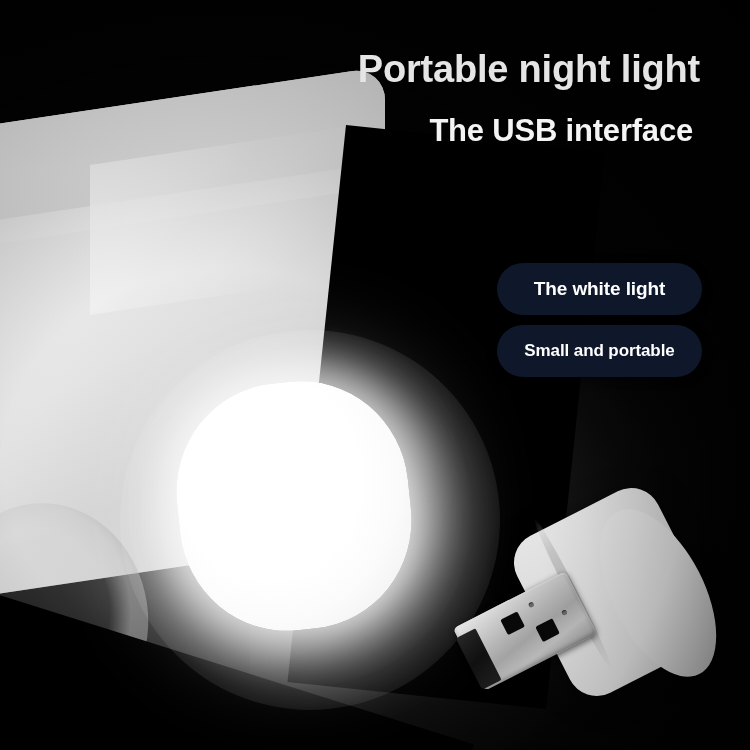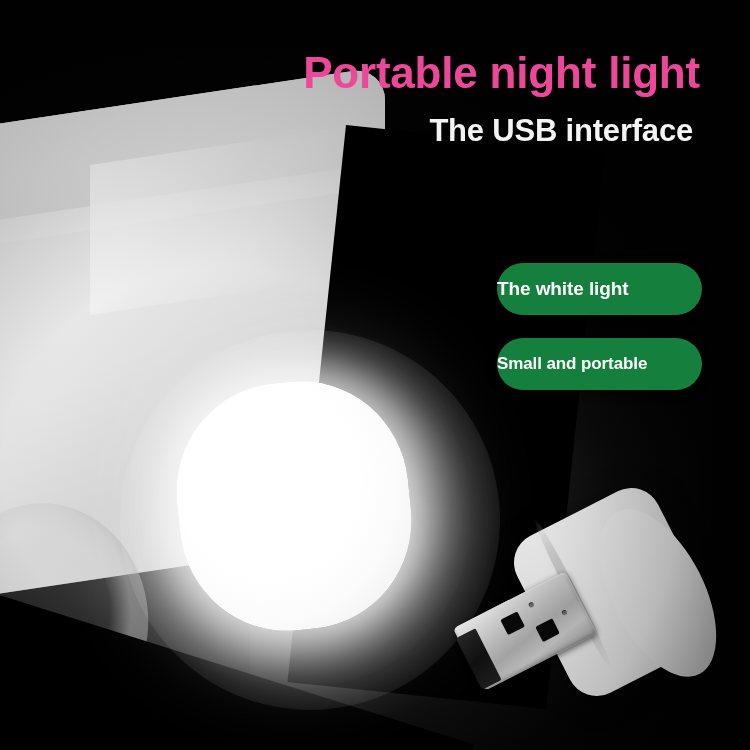--- a/index.html
+++ b/index.html
@@ -82,47 +82,47 @@
   .headline {
     position: absolute;
     font-weight: bold;
     letter-spacing: -0.2px;
     white-space: nowrap;
     text-align: right;
   }
   #title-main {
     right: 50px;
     top: 48px;
-    font-size: 44px;
-    color: #ec4899;
+    font-size: 38px;
+    color: #e5e5e5;
   }
   #title-sub {
     right: 57px;
     top: 113px;
     font-size: 31px;
     color: #f4f4f4;
     margin-left: 48px;
   }
 
   
   .pill-group {
     position: absolute;
     left: 497px;
     top: 263px;
     width: 205px;
   }
   .pill {
     position: relative;
     height: 52px;
     border-radius: 26px;
-    background: #15803d;
+    background: #0f172a;
     display: flex;
     align-items: center;
-    justify-content: flex-start;
-    margin-bottom: 23px;
+    justify-content: center;
+    margin-bottom: 10px;
     box-shadow: 0 2px 10px rgba(0,0,0,0.55);
   }
   .pill-label {
     color: #ffffff;
     font-weight: bold;
     font-size: 19px;
     white-space: nowrap;
     letter-spacing: -0.1px;
   }
   .pill-label.small { font-size: 17px; }

